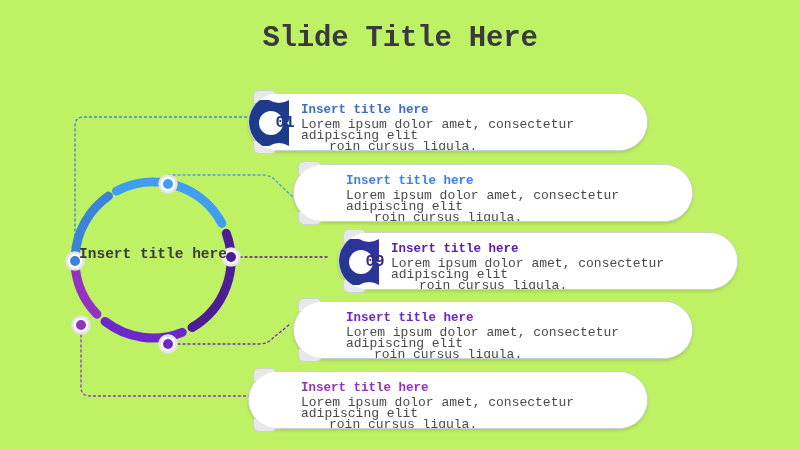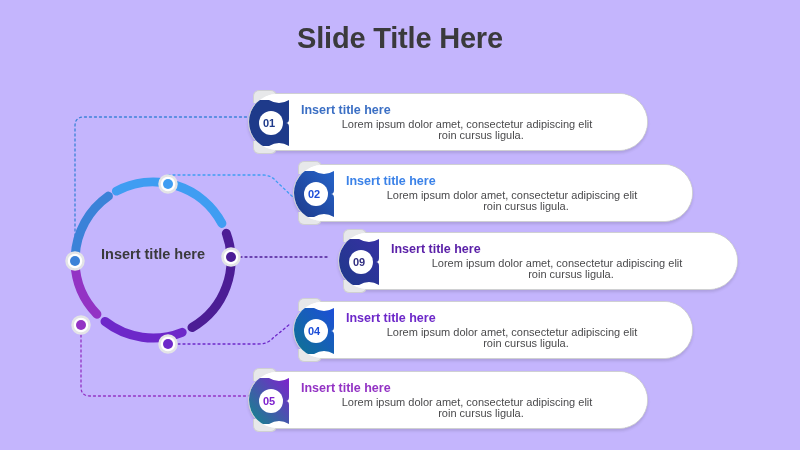--- a/index.html
+++ b/index.html
@@ -13,21 +13,22 @@
     height: 450px;
     overflow: hidden;
     font-family: "Liberation Sans", sans-serif;
     position: relative;
   }
 
   #slide {
     position: relative;
     width: 800px;
     height: 450px;
-    background: #c4b5fd;
+    background: #bef264;
+    font-family: Liberation Mono, monospace;
   }
 
   
   .slide-title {
     position: absolute;
     left: 0;
     top: 22px;
     width: 800px;
     text-align: center;
     font-size: 29px;
@@ -118,50 +119,49 @@
     position: absolute;
     left: 0;
     top: 0;
     width: 44px;
     height: 58px;
     z-index: 3;
   }
   .badge svg { display: block; }
   .badge-num {
     position: absolute;
-    left: 0;
+    left: 16px;
     top: 0;
     width: 40px;
     height: 58px;
     display: flex;
     align-items: center;
     justify-content: center;
-    font-size: 11px;
+    font-size: 16px;
     font-weight: bold;
     pointer-events: none;
   }
 
   .card-text {
     position: absolute;
     left: 52px;
     top: 9px;
     right: 14px;
     z-index: 2;
   }
   .card-title {
     font-size: 12.5px;
     font-weight: bold;
     line-height: 14px;
     margin-bottom: 2px;
   }
   .card-body {
-    font-size: 11px;
+    font-size: 13px;
     line-height: 11px;
     color: #4a4a4c;
-    text-align: center;
   }
   .card-body .l2 { padding-left: 2px; display: block; margin-left: 26px; }
 </style>
 </head>
 <body>
 
 <div id="slide">
 
   <div class="slide-title">Slide Title Here</div>
 
@@ -240,35 +240,20 @@
           <span class="l2">roin cursus ligula.</span>
         </div>
       </div>
     </div>
   </div>
 
   <div class="card" style="left:293px; top:164px; width:400px;">
     <div class="card-nub"></div>
     <div class="card-nub-b"></div>
     <div class="card-inner">
-      <div class="badge">
-        <svg width="44" height="58" viewBox="0 0 44 58">
-          <defs>
-            <linearGradient id="bg02" x1="0" y1="1" x2="1" y2="0">
-              <stop offset="0%" stop-color="#1e3a8a"></stop>
-              <stop offset="100%" stop-color="#2563c9"></stop>
-            </linearGradient>
-          </defs>
-          <path d="M0 6 L40 6 L40 25 Q40 29 37 29 Q40 29 40 33 L40 52 L0 52 Z" fill="url(#bg02)"></path>
-          <path d="M0 6 Q10 0 20 6 Q30 12 40 6 L40 0 L0 0 Z" fill="#ffffff"></path>
-          <path d="M0 52 Q10 58 20 52 Q30 46 40 52 L40 58 L0 58 Z" fill="#ffffff"></path>
-          <circle cx="22" cy="29" r="12" fill="#ffffff"></circle>
-        </svg>
-        <div class="badge-num" style="color:#1d4ed8;">02</div>
-      </div>
       <div class="card-text">
         <div class="card-title" style="color:#3b82e8;">Insert title here</div>
         <div class="card-body">
           <span>Lorem ipsum dolor amet, consectetur adipiscing elit</span>
           <span class="l2">roin cursus ligula.</span>
         </div>
       </div>
     </div>
   </div>
 
@@ -298,64 +283,34 @@
           <span class="l2">roin cursus ligula.</span>
         </div>
       </div>
     </div>
   </div>
 
   <div class="card" style="left:293px; top:301px; width:400px;">
     <div class="card-nub"></div>
     <div class="card-nub-b"></div>
     <div class="card-inner">
-      <div class="badge">
-        <svg width="44" height="58" viewBox="0 0 44 58">
-          <defs>
-            <linearGradient id="bg04" x1="0" y1="1" x2="1" y2="0">
-              <stop offset="0%" stop-color="#0e7490"></stop>
-              <stop offset="100%" stop-color="#1d4ed8"></stop>
-            </linearGradient>
-          </defs>
-          <path d="M0 6 L40 6 L40 25 Q40 29 37 29 Q40 29 40 33 L40 52 L0 52 Z" fill="url(#bg04)"></path>
-          <path d="M0 6 Q10 0 20 6 Q30 12 40 6 L40 0 L0 0 Z" fill="#ffffff"></path>
-          <path d="M0 52 Q10 58 20 52 Q30 46 40 52 L40 58 L0 58 Z" fill="#ffffff"></path>
-          <circle cx="22" cy="29" r="12" fill="#ffffff"></circle>
-        </svg>
-        <div class="badge-num" style="color:#1d4ed8;">04</div>
-      </div>
       <div class="card-text">
         <div class="card-title" style="color:#6d28c9;">Insert title here</div>
         <div class="card-body">
           <span>Lorem ipsum dolor amet, consectetur adipiscing elit</span>
           <span class="l2">roin cursus ligula.</span>
         </div>
       </div>
     </div>
   </div>
 
   <div class="card" style="left:248px; top:371px; width:400px;">
     <div class="card-nub"></div>
     <div class="card-nub-b"></div>
     <div class="card-inner">
-      <div class="badge">
-        <svg width="44" height="58" viewBox="0 0 44 58">
-          <defs>
-            <linearGradient id="bg05" x1="0" y1="1" x2="1" y2="0">
-              <stop offset="0%" stop-color="#0e8a8a"></stop>
-              <stop offset="100%" stop-color="#7e22ce"></stop>
-            </linearGradient>
-          </defs>
-          <path d="M0 6 L40 6 L40 25 Q40 29 37 29 Q40 29 40 33 L40 52 L0 52 Z" fill="url(#bg05)"></path>
-          <path d="M0 6 Q10 0 20 6 Q30 12 40 6 L40 0 L0 0 Z" fill="#ffffff"></path>
-          <path d="M0 52 Q10 58 20 52 Q30 46 40 52 L40 58 L0 58 Z" fill="#ffffff"></path>
-          <circle cx="22" cy="29" r="12" fill="#ffffff"></circle>
-        </svg>
-        <div class="badge-num" style="color:#7e22ce;">05</div>
-      </div>
       <div class="card-text">
         <div class="card-title" style="color:#9333c4;">Insert title here</div>
         <div class="card-body">
           <span>Lorem ipsum dolor amet, consectetur adipiscing elit</span>
           <span class="l2">roin cursus ligula.</span>
         </div>
       </div>
     </div>
   </div>
 

